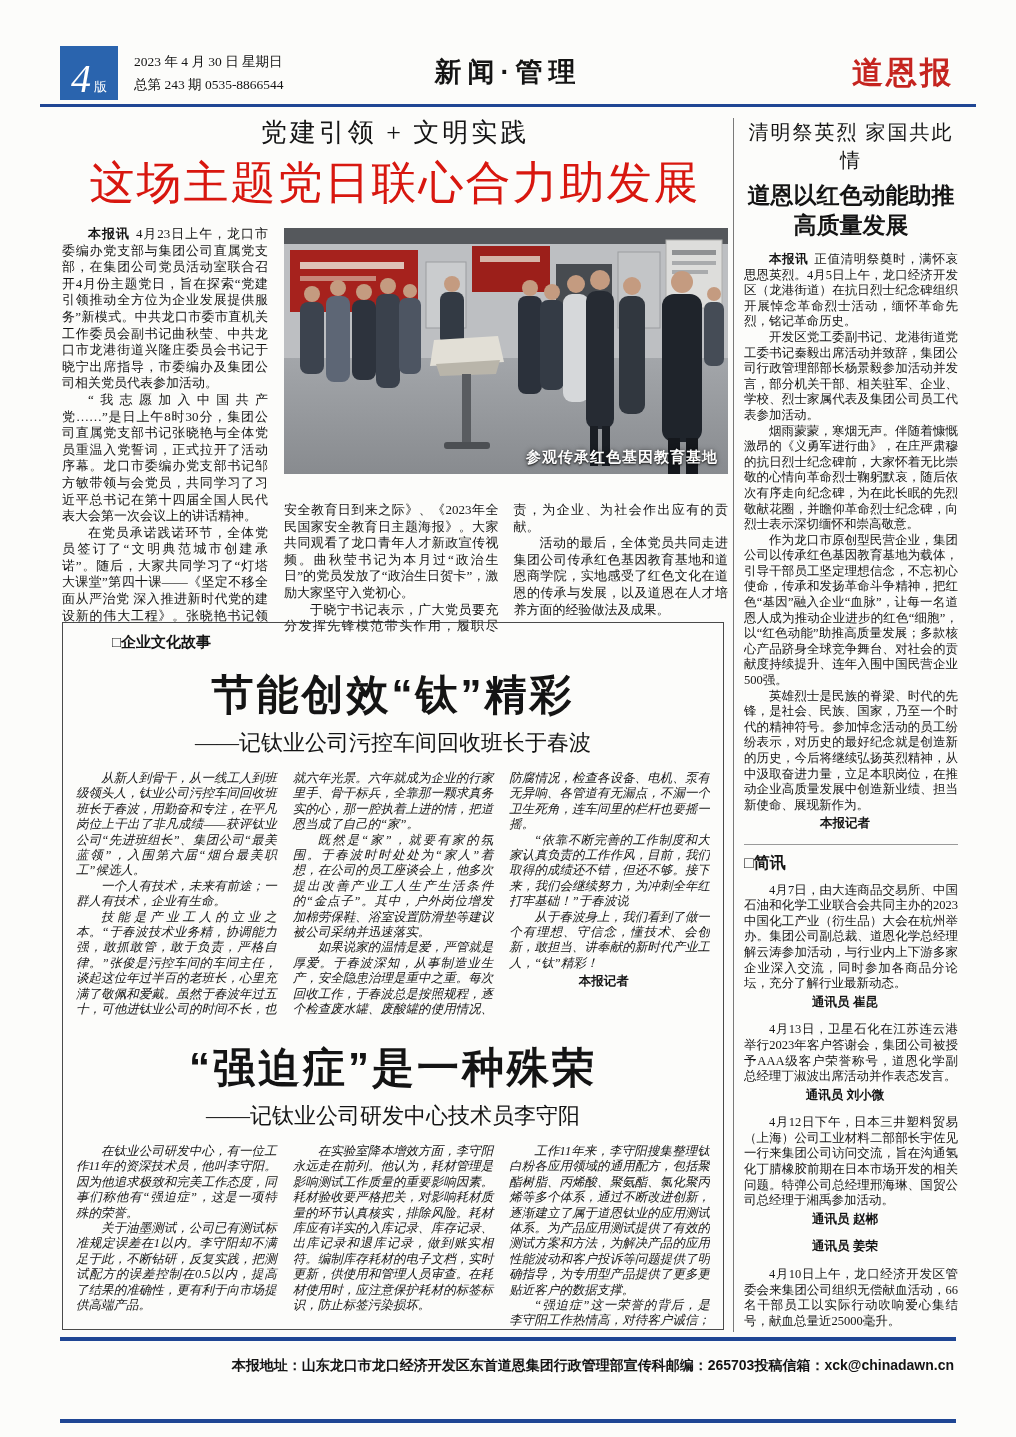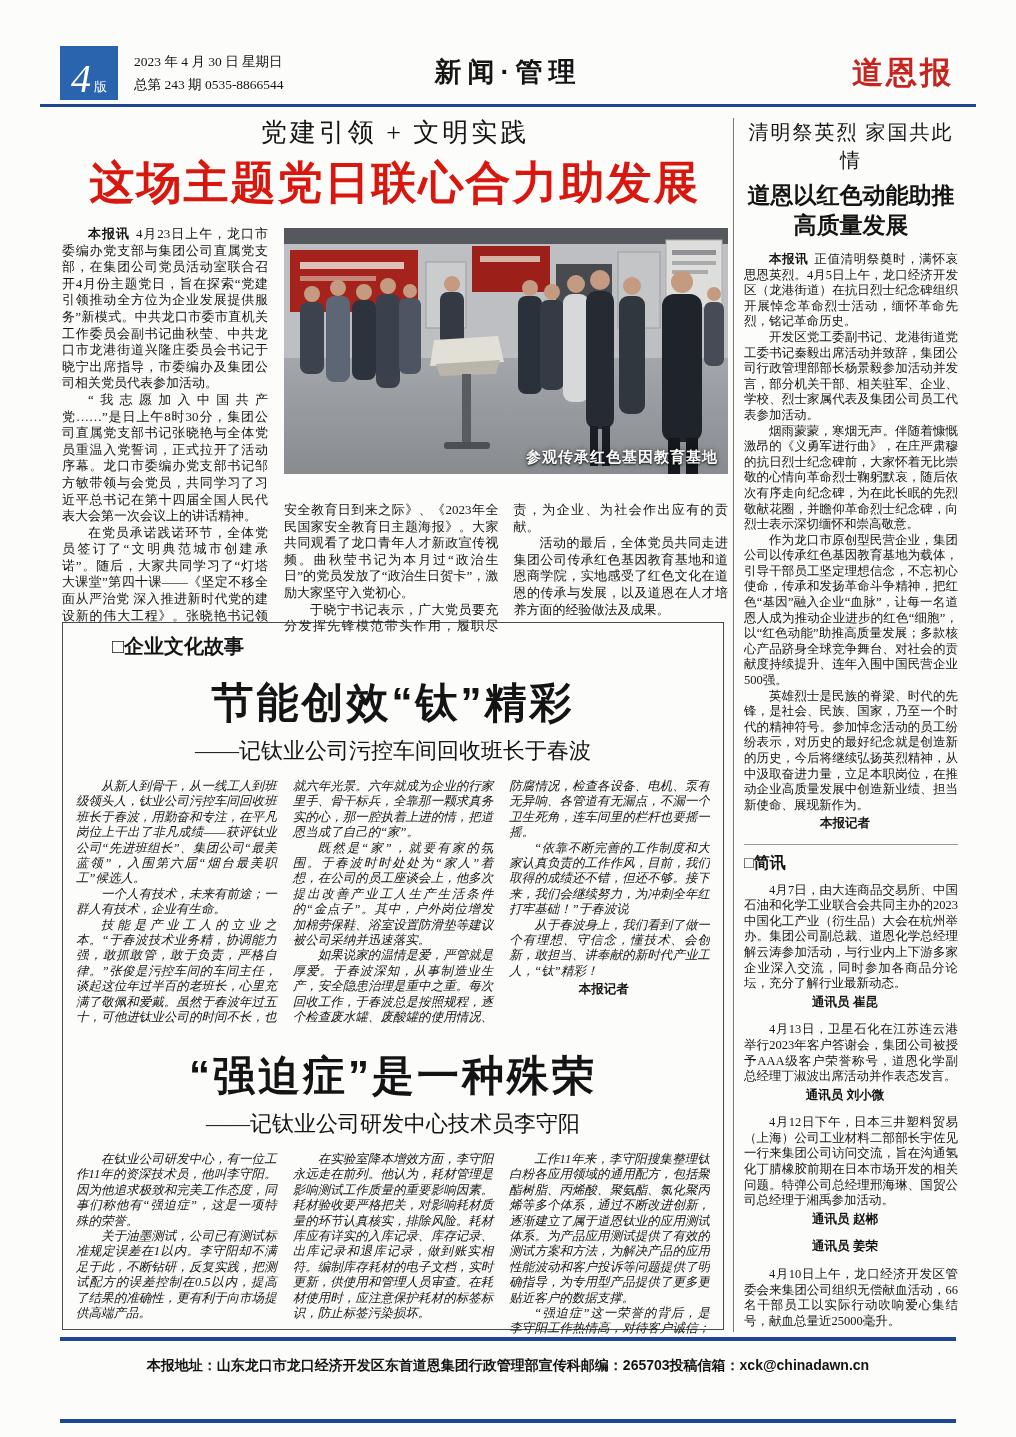--- a/index.html
+++ b/index.html
@@ -25,21 +25,21 @@
   .dates{position:absolute;left:74px;top:7px;font-size:13.5px;line-height:1.7;}
   .sec-title{position:absolute;left:50%;top:10px;transform:translateX(-50%);
              font-size:27px;font-weight:800;letter-spacing:6px;font-family:"Liberation Sans","DejaVu Sans",sans-serif;}
   .masthead{position:absolute;right:2px;top:8px;font-size:31px;font-weight:800;color:var(--masthead-red);
             letter-spacing:3px;font-family:"Liberation Serif",serif;}
   .hdr-rule{position:absolute;left:40px;right:40px;top:104px;height:3px;background:var(--rule-blue);}
 
   
   .mainL{position:absolute;left:62px;top:116px;width:666px;}
   .kicker{text-align:center;font-size:26px;letter-spacing:3px;line-height:34px;}
-  .headline{text-align:center;font-size:45px;line-height:54px;font-weight:700;color:var(--headline-red);
+  .headline{text-align:center;font-size:45px;line-height:54px;font-weight:400;color:var(--headline-red);
             font-family:"Liberation Sans","DejaVu Sans",sans-serif;letter-spacing:2px;margin-top:6px;}
   .mbody{position:relative;margin-top:16px;height:396px;font-size:13px;line-height:16.6px;text-align:justify;}
   .col1{position:absolute;left:0;top:0;width:206px;height:396px;overflow:hidden;}
   .photo{position:absolute;left:222px;top:2px;width:444px;height:246px;background:#9aa0a5;overflow:hidden;}
   .photo svg{display:block;width:100%;height:100%;}
   .caption{position:absolute;right:10px;bottom:8px;color:#fff;font-size:15px;font-weight:700;letter-spacing:1px;
            font-family:"Liberation Sans","DejaVu Sans",sans-serif;
            text-shadow:0 1px 2px rgba(0,0,0,.85),0 0 5px rgba(0,0,0,.55);}
   .col23{position:absolute;left:222px;top:276px;width:444px;height:134px;column-count:2;column-gap:15px;overflow:hidden;}
 
@@ -51,33 +51,33 @@
   .r-head{text-align:center;font-size:23px;font-weight:800;line-height:30px;margin:6px 0 12px;text-indent:0;
           font-family:"Liberation Sans","DejaVu Sans",sans-serif;}
   .r-divider{height:1px;background:#999;margin:12px 0 10px;}
   .sec-label{font-weight:700;font-size:16px;font-family:"Liberation Sans","DejaVu Sans",sans-serif;
              text-indent:0;margin:4px 0 12px;}
   .brief p:first-child{margin-top:12px;}
 
   
   .cbox{position:absolute;left:62px;top:622px;width:662px;height:708px;border:1px solid #4a4a4a;
         padding:10px 13px;box-sizing:border-box;}
-  .cbox-label{font-weight:700;font-size:20px;font-family:Liberation Serif, serif;padding-left:36px;}
+  .cbox-label{font-weight:700;font-size:15px;font-family:Liberation Serif, serif;padding-left:36px;}
   .bx-head{text-align:center;font-size:42px;font-weight:800;letter-spacing:3px;line-height:50px;margin-top:18px;
            font-family:"Liberation Sans","DejaVu Sans",sans-serif;}
   .bx-head.second{margin-top:6px;}
   .bx-sub{text-align:center;font-size:22px;line-height:29px;margin-top:8px;}
   .bx-body{margin-top:14px;height:266px;column-count:3;column-gap:16px;overflow:hidden;
            font-size:12.5px;line-height:15.4px;text-align:justify;font-style:italic;}
   .bx-body.second{height:196px;}
   .bx-body .byline{font-style:normal;}
 
   
   .rule2{position:absolute;left:60px;right:60px;top:1337px;height:4px;background:var(--rule-blue);}
-  .footer{position:absolute;left:62px;right:62px;top:1357px;display:flex;justify-content:center;
+  .footer{position:absolute;left:62px;right:62px;top:1357px;display:flex;justify-content:flex-end;
           font-size:14px;font-weight:600;font-family:"Liberation Sans","DejaVu Sans",sans-serif;}
   .rule3{position:absolute;left:60px;right:60px;top:1419px;height:4px;background:var(--rule-blue);}
 </style>
 </head>
 <body>
 
 <div class="page">
 
   <div class="hdr">
     <div class="edition">

